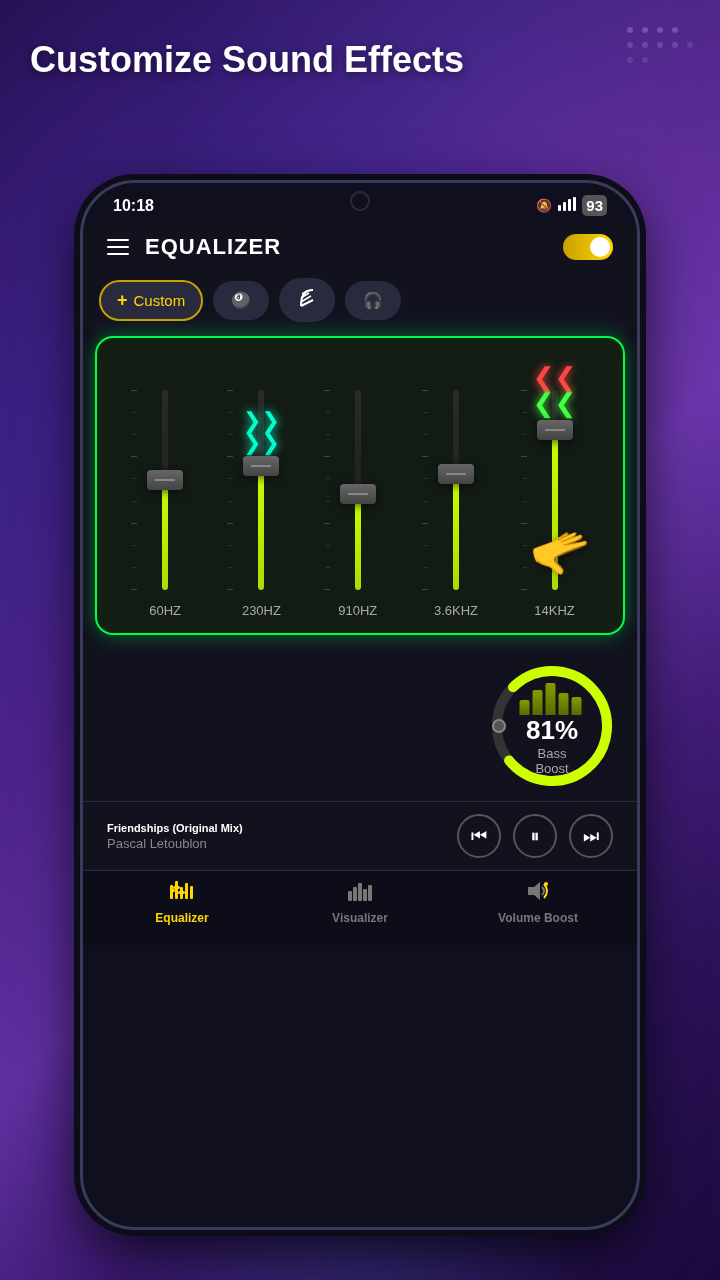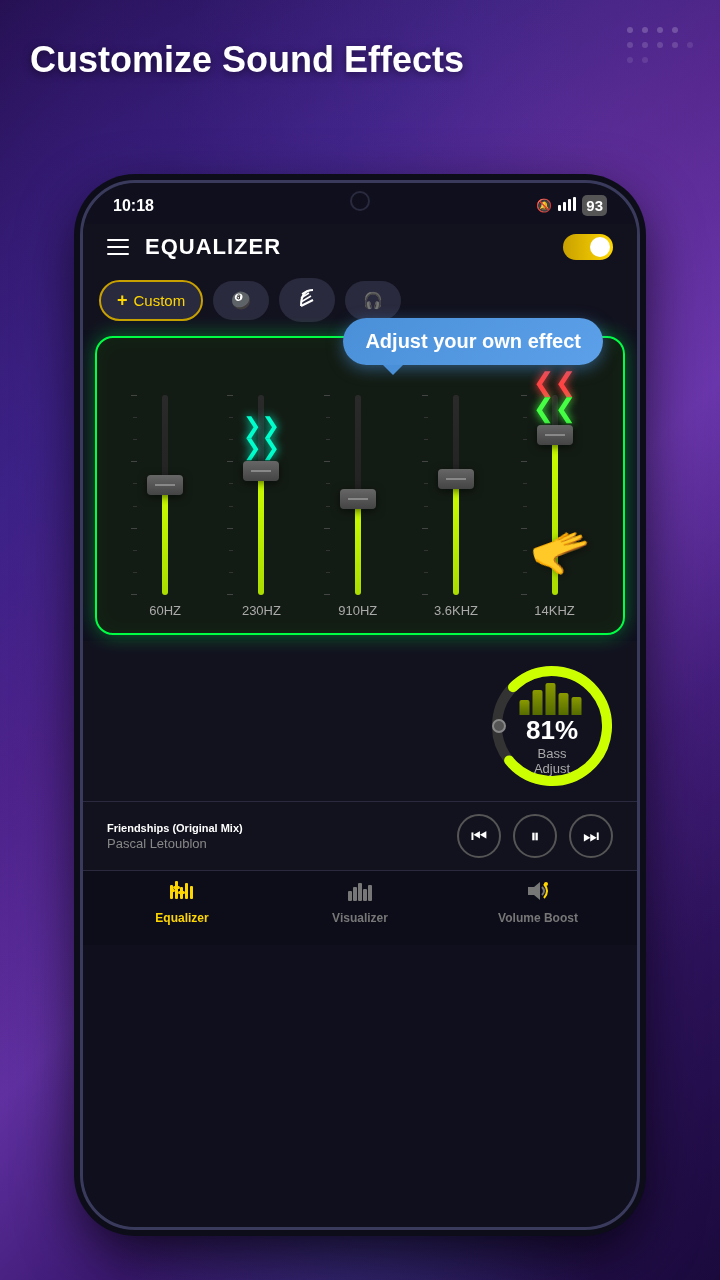--- a/index.html
+++ b/index.html
@@ -299,20 +299,21 @@
       right: 8px;
       height: 2px;
       background: #888;
       transform: translateY(-50%);
     }
 
     .eq-label {
       color: #aaa;
       font-size: 13px;
       text-align: center;
+      margin-top: 5px;
     }
 
     
     .hand-pointer {
       position: absolute;
       right: 30px;
       bottom: 50px;
       font-size: 50px;
       transform: rotate(-20deg);
       filter: drop-shadow(2px 2px 4px rgba(0,0,0,0.5));
@@ -603,23 +604,20 @@
           </svg>
         </span>
       </div>
       <div class="preset-tab">
         <span class="preset-tab-icon">🎧</span>
       </div>
     </div>
 
     <div class="eq-panel">
 
-      <div class="tooltip-bubble">
-        <span>Adjust your own effect</span>
-      </div>
 
       <div class="eq-sliders">
 
         <div class="eq-band band-60">
           <div class="slider-track-container">
 
             <div class="track-ruler">
               <div class="tick long"></div>
                 <div class="tick"></div>
                 <div class="tick"></div>
@@ -753,21 +751,21 @@
             <div class="knob-bars">
               <div class="knob-bar" style="height:15px"></div>
               <div class="knob-bar" style="height:25px"></div>
               <div class="knob-bar" style="height:32px"></div>
               <div class="knob-bar" style="height:22px"></div>
               <div class="knob-bar" style="height:18px"></div>
             </div>
             <div class="knob-percent">
               <span>81</span><span>%</span>
             </div>
-            <div class="knob-label">Bass Adjust</div>
+            <div class="knob-label">Bass Boost</div>
           </div>
         </div>
       </div>
 
 
     </div>
 
     <div class="now-playing">
       <div class="song-info">
         <div class="song-title">Friendships (Original Mix)</div>

